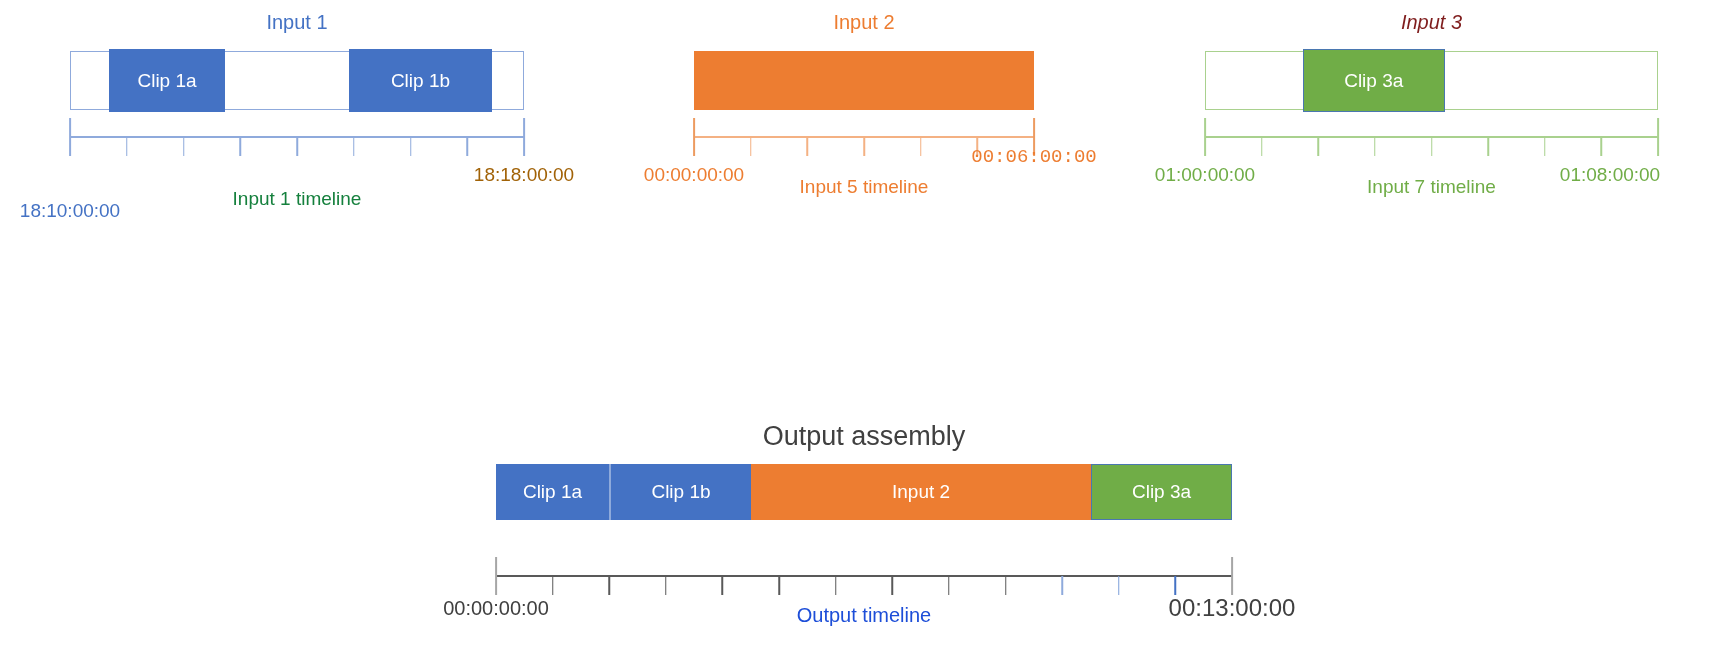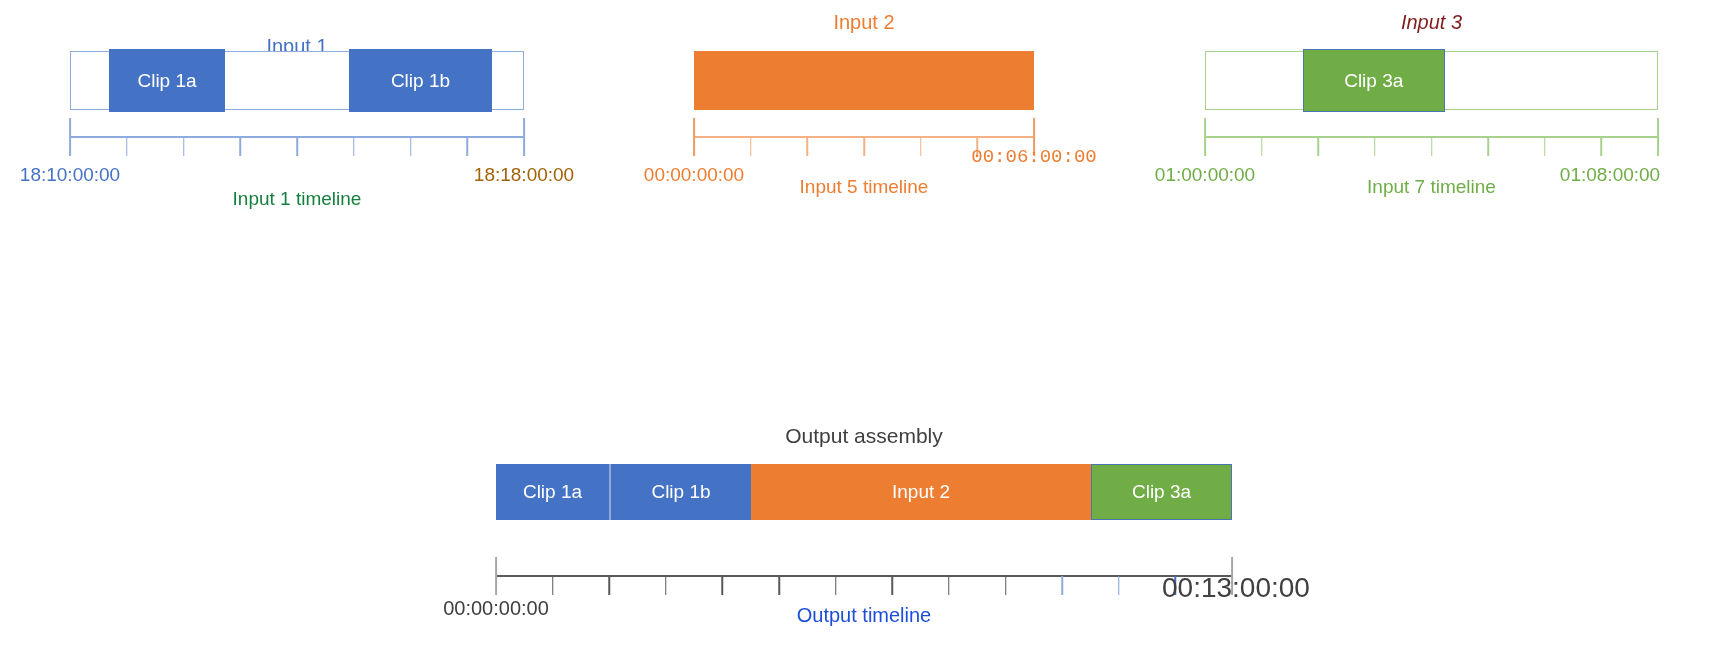--- a/index.html
+++ b/index.html
@@ -42,52 +42,52 @@
 
   
   #i3-title{left:1205px;top:10px;width:453px;}
   #i3-bar{left:1205px;top:49px;width:453px;height:63px;}
   #i3-ruler{left:1205px;top:118px;width:453px;height:38px;}
   #i3-tc-start{left:1135px;top:163px;width:140px;}
   #i3-tc-end{left:1540px;top:163px;width:140px;}
   #i3-tl{left:1205px;top:175px;width:453px;}
 
   
-  #out-title{left:564px;top:421px;width:600px;font-size:21px;line-height:30px;}
+  #out-title{left:564px;top:421px;width:600px;font-size:27px;line-height:30px;}
   #out-bar{left:496px;top:464px;width:736px;height:56px;}
   #out-ruler{left:496px;top:557px;width:736px;height:38px;}
   #out-tc-start{left:426px;top:596px;width:140px;font-size:20px;}
-  #out-tc-end{left:1162px;top:576px;width:140px;font-size:28px;}
+  #out-tc-end{left:1162px;top:596px;width:140px;font-size:24px;}
   #out-tl{left:564px;top:603px;width:600px;font-size:20px;line-height:25px;}
 </style>
 </head>
 <body style="background: rgb(255, 255, 255);">
 
 <div>
-  <div id="i1-title" class="title" style="color: rgb(68, 114, 196); margin-top: 24px;">Input 1</div>
+  <div id="i1-title" class="title" style="color: rgb(68, 114, 196);">Input 1</div>
   <div id="i1-bar" class="bar">
     <div class="bar-outline" style="border-color: rgb(143, 170, 220);"></div>
     <div class="abs" style="left:0;right:0;top:0;bottom:0;">
         <div class="clip" style="left: 8.6%; width: 25.55%; background: rgb(68, 114, 196); color: rgb(255, 255, 255);">Clip 1a</div>
         <div class="clip" style="left: 61.45%; width: 31.5%; background: rgb(68, 114, 196); color: rgb(255, 255, 255);">Clip 1b</div>
       </div>
   </div>
   <div id="i1-ruler" class="ruler">
       <div class="ruler-line" style="background: rgb(143, 170, 220);"></div>
       <div class="tick-end" style="left: 0%; background: rgb(143, 170, 220);"></div>
       <div class="tick-end" style="left: 100%; background: rgb(143, 170, 220);"></div>
       <div class="tick-inner" style="left: 12.5%; background: rgb(143, 170, 220);"></div>
       <div class="tick-inner" style="left: 25%; background: rgb(143, 170, 220);"></div>
       <div class="tick-inner" style="left: 37.5%; background: rgb(143, 170, 220);"></div>
       <div class="tick-inner" style="left: 50%; background: rgb(143, 170, 220);"></div>
       <div class="tick-inner" style="left: 62.5%; background: rgb(143, 170, 220);"></div>
       <div class="tick-inner" style="left: 75%; background: rgb(143, 170, 220);"></div>
       <div class="tick-inner" style="left: 87.5%; background: rgb(143, 170, 220);"></div>
     </div>
-  <div id="i1-tc-start" class="tc" style="color: rgb(68, 114, 196);">18:10:00:00</div>
+  <div id="i1-tc-start" class="tc" style="color: rgb(68, 114, 196); margin-top: 36px;">18:10:00:00</div>
   <div id="i1-tc-end" class="tc" style="color: #a16207;">18:18:00:00</div>
   <div id="i1-tl" class="tl-label" style="color: #15803d; margin-top: 12px;">Input 1 timeline</div>
 </div>
 
 <div>
   <div id="i2-title" class="title" style="color: rgb(237, 125, 49);">Input 2</div>
   <div id="i2-bar" class="bar">
     <div class="bar-fill" style="background: rgb(237, 125, 49);"></div>
   </div>
   <div id="i2-ruler" class="ruler">

